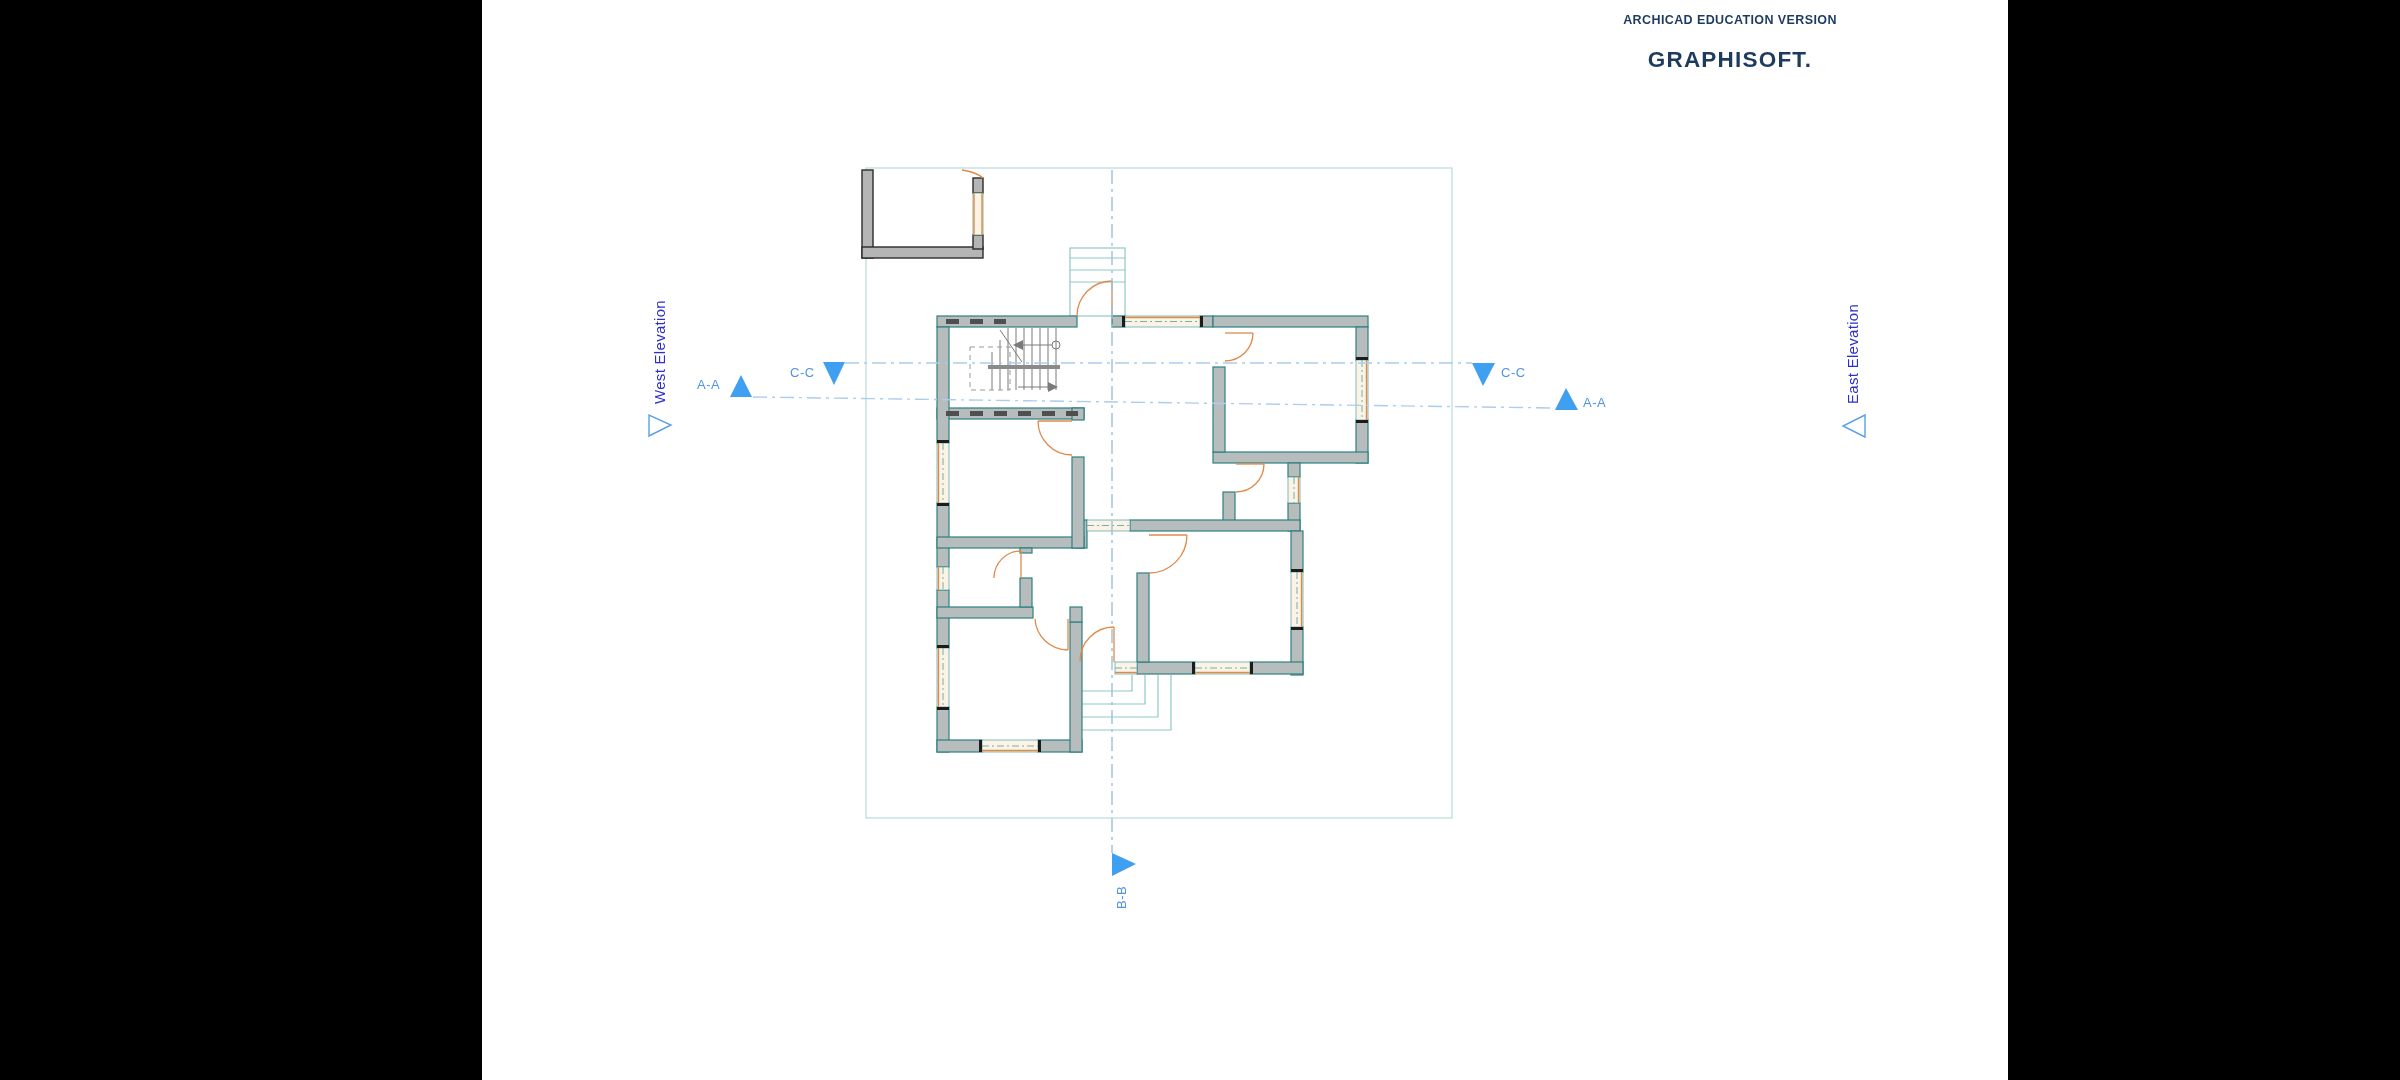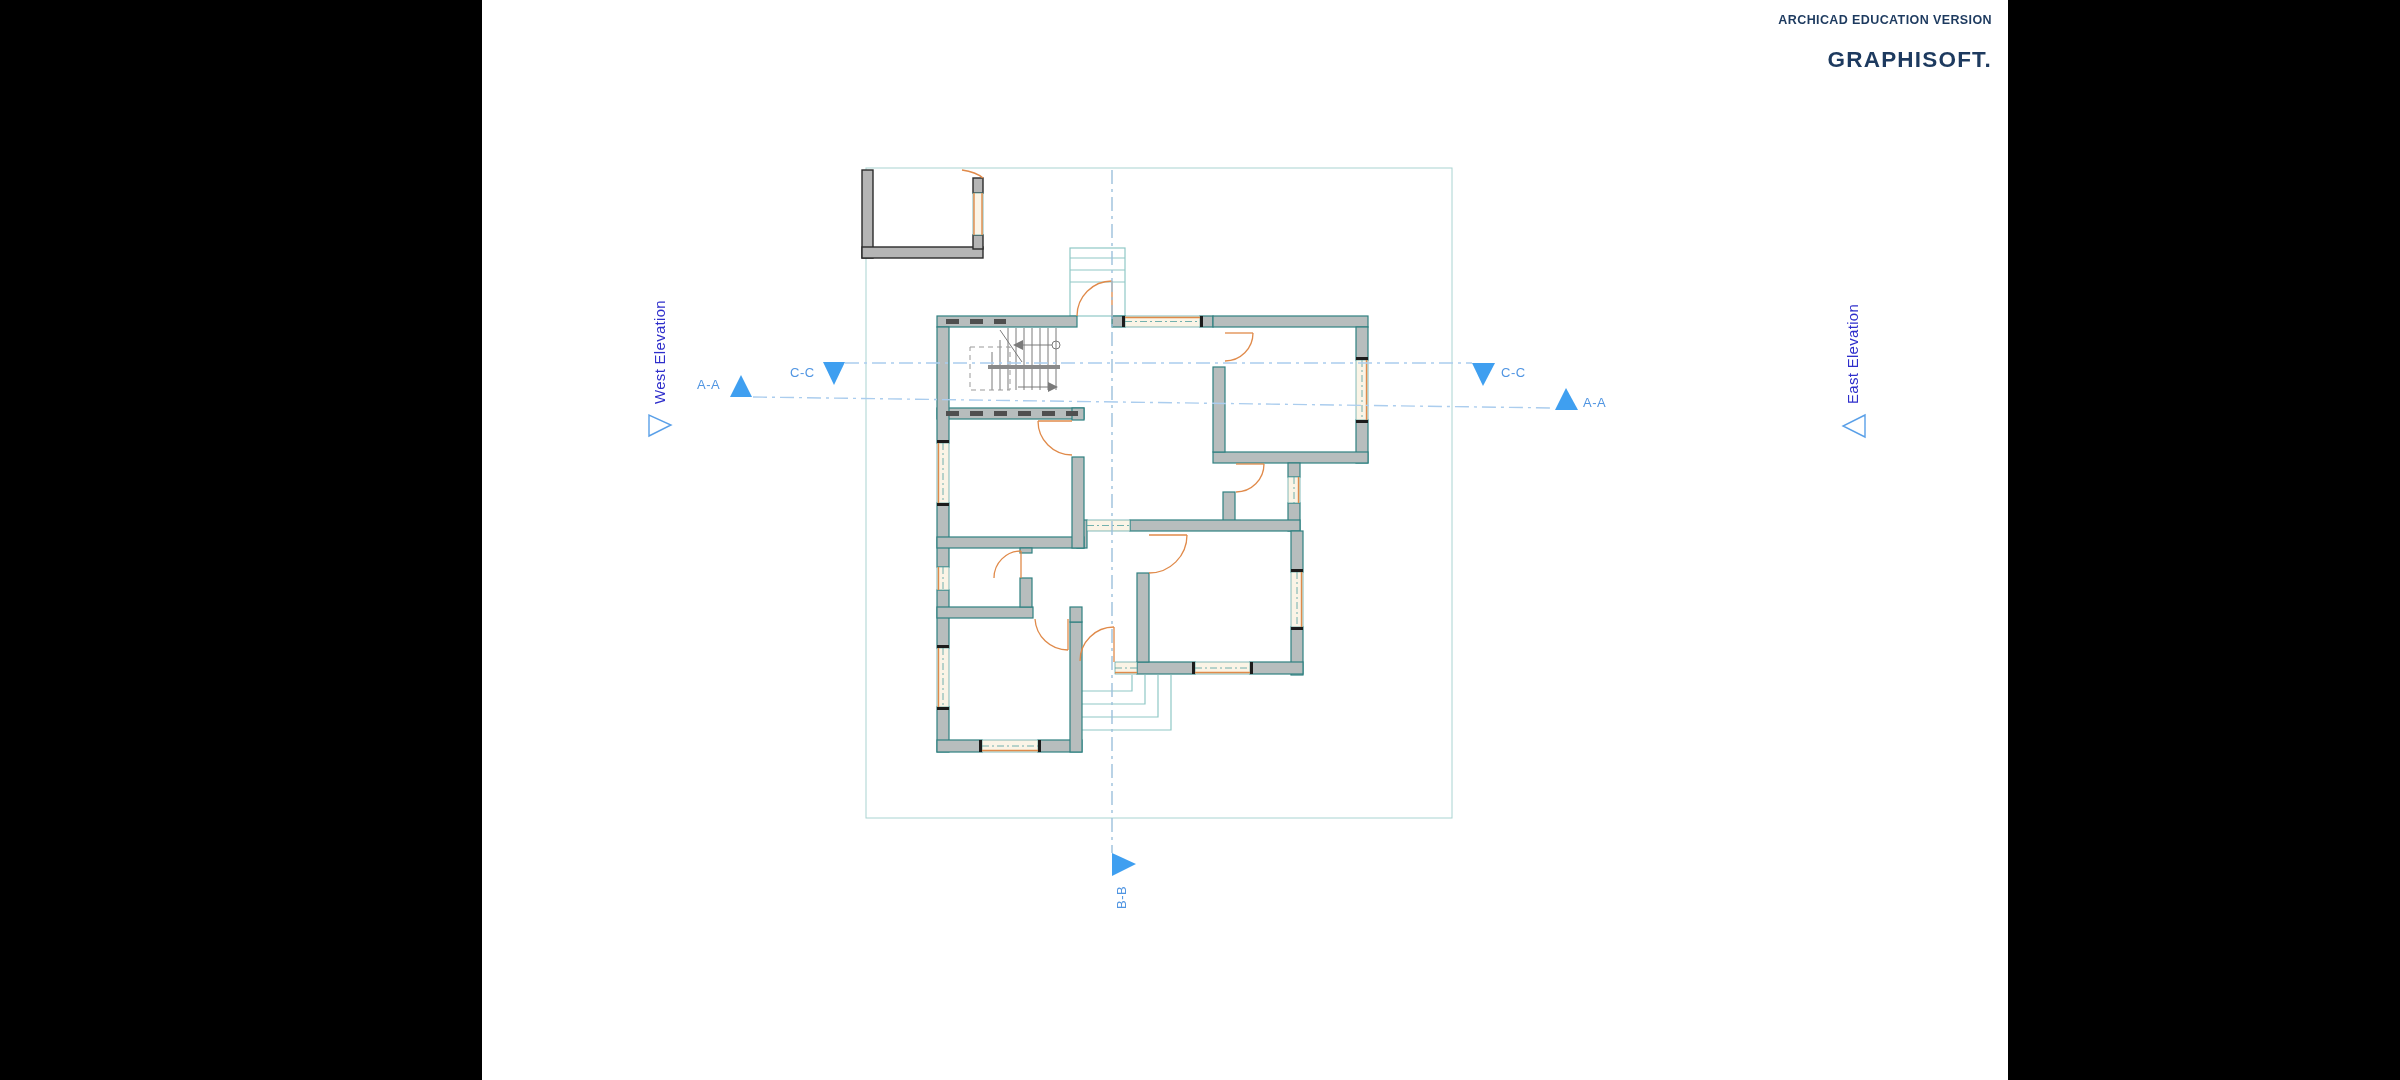--- a/index.html
+++ b/index.html
@@ -32,21 +32,21 @@
   .trio{fill:#ffffff;stroke:#5aa0e8;stroke-width:1.4;}
   .stair{stroke:var(--stair-gray);stroke-width:1;fill:none;}
   .stairthick{stroke:#8a8a8a;stroke-width:4;fill:none;}
   .stairdash{stroke:#999;stroke-width:1;stroke-dasharray:5 4;fill:none;}
   .stairhead{fill:var(--stair-gray);}
   .ovdash{stroke:var(--overhead-dash);stroke-width:5;stroke-dasharray:13 11;fill:none;}
 
   .lbl{position:absolute;color:var(--marker-text);font-size:13px;letter-spacing:0.5px;white-space:nowrap;}
   .vlbl{position:absolute;transform:rotate(-90deg);transform-origin:0 0;white-space:nowrap;}
   .elev{color:var(--elevation-text);font-size:15px;letter-spacing:0.3px;}
-  .banner{position:absolute;left:1600px;top:13px;width:392px;text-align:right;color:var(--banner-navy);}
+  .banner{position:absolute;left:1534px;top:13px;width:392px;text-align:center;color:var(--banner-navy);}
   .banner .l1{font-size:12.5px;font-weight:bold;letter-spacing:0.4px;}
   .banner .l2{font-size:22.5px;font-weight:600;letter-spacing:1.2px;margin-top:20px;}
   .wm{position:absolute;left:1000px;top:912px;width:402px;text-align:center;color:var(--watermark-gray);
       font-weight:bold;line-height:1;}
   .wm .ar{font-size:92px;font-family:"DejaVu Sans",sans-serif;}
   .wm .dom{font-size:47px;letter-spacing:2px;margin-top:8px;font-family:"DejaVu Sans",sans-serif;}
 </style>
 </head>
 <body>
 

